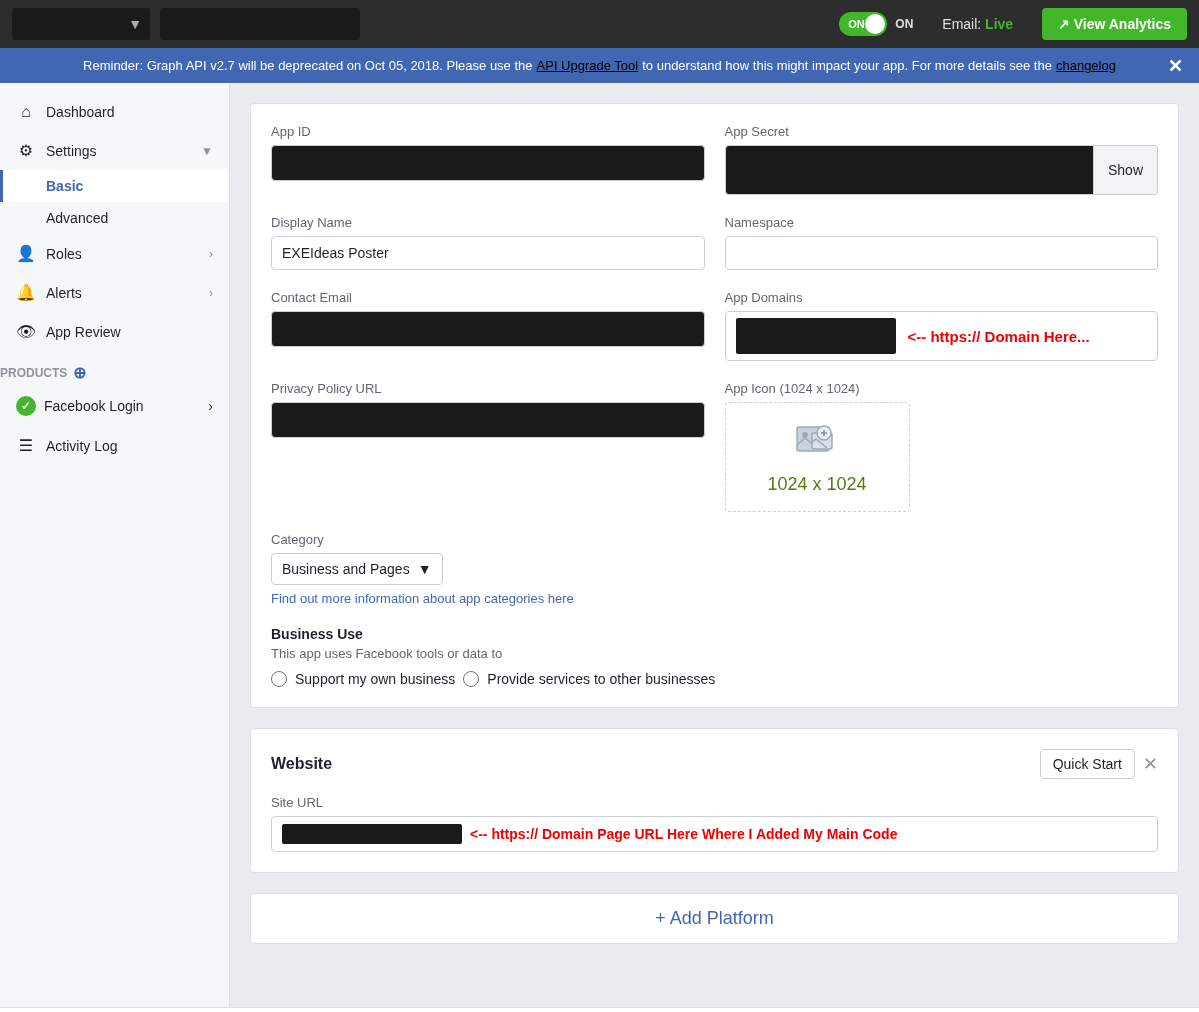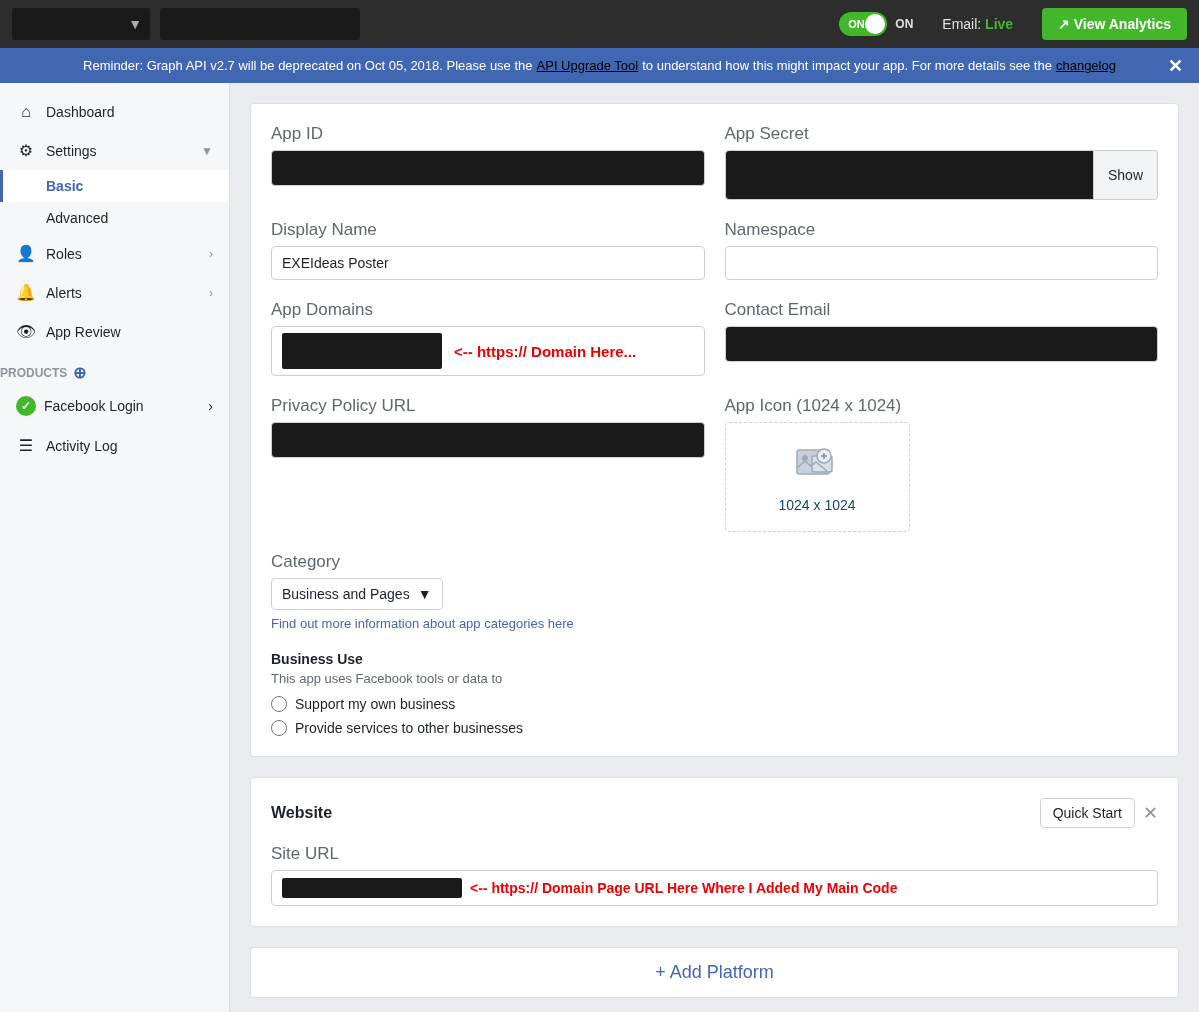--- a/index.html
+++ b/index.html
@@ -167,21 +167,21 @@
       gap: 20px;
     }
 
     .form-group {
       display: flex;
       flex-direction: column;
       gap: 6px;
     }
 
     .form-label {
-      font-size: 17px;
+      font-size: 13px;
       color: #606770;
       font-weight: 500;
     }
 
     .form-input {
       border: 1px solid #ccd0d5;
       border-radius: 4px;
       padding: 8px 10px;
       font-size: 14px;
       color: #1d2129;
@@ -256,22 +256,22 @@
       height: 110px;
       display: flex;
       flex-direction: column;
       align-items: center;
       justify-content: center;
       cursor: pointer;
       color: #7f8ea3;
       gap: 6px;
     }
     .icon-upload-label {
-      font-size: 14px;
-      color: #0c4a6e;
+      font-size: 18px;
+      color: #4d7c0f;
     }
 
     
     .category-select {
       border: 1px solid #ccd0d5;
       border-radius: 4px;
       padding: 7px 10px;
       font-size: 14px;
       background: #fff;
       cursor: pointer;
@@ -283,21 +283,21 @@
       color: #4267b2;
       font-size: 13px;
       cursor: pointer;
       text-decoration: none;
     }
 
     
     .business-use-section { margin-top: 20px; }
     .business-use-title { font-size: 14px; font-weight: bold; color: #1d2129; margin-bottom: 4px; }
     .business-use-subtitle { font-size: 13px; color: #606770; margin-bottom: 10px; }
-    .radio-group { display: flex; flex-direction: column; gap: 8px; }
+    .radio-group { display: flex; flex-direction: row; gap: 8px; }
     .radio-item { display: flex; align-items: center; gap: 8px; font-size: 14px; cursor: pointer; }
     .radio-input { width: 16px; height: 16px; cursor: pointer; }
 
     
     .website-card-header {
       display: flex;
       align-items: center;
       justify-content: space-between;
       margin-bottom: 16px;
     }
@@ -480,30 +480,30 @@
             <label class="form-label">Display Name</label>
             <input type="text" class="form-input" value="EXEIdeas Poster" style="">
           </div>
 
           <div class="form-group">
             <label class="form-label">Namespace</label>
             <input type="text" class="form-input" value="" style="">
           </div>
 
           <div class="form-group">
+            <label class="form-label">Contact Email</label>
+            <div style="background:#1a1a1a; border:1px solid #ccd0d5; border-radius:4px; min-height:36px;"></div>
+          </div>
+
+          <div class="form-group">
             <label class="form-label">App Domains</label>
             <div class="domain-input-container">
               <span class="domain-redacted"></span>
               <span class="domain-hint">&lt;-- https:// Domain Here...</span>
             </div>
-          </div>
-
-          <div class="form-group">
-            <label class="form-label">Contact Email</label>
-            <div style="background:#1a1a1a; border:1px solid #ccd0d5; border-radius:4px; min-height:36px;"></div>
           </div>
 
           <div class="form-group">
             <label class="form-label">Privacy Policy URL</label>
             <div style="background:#1a1a1a; border:1px solid #ccd0d5; border-radius:4px; min-height:36px;"></div>
           </div>
 
 
           <div class="form-group">
             <label class="form-label">App Icon (1024 x 1024)</label>

